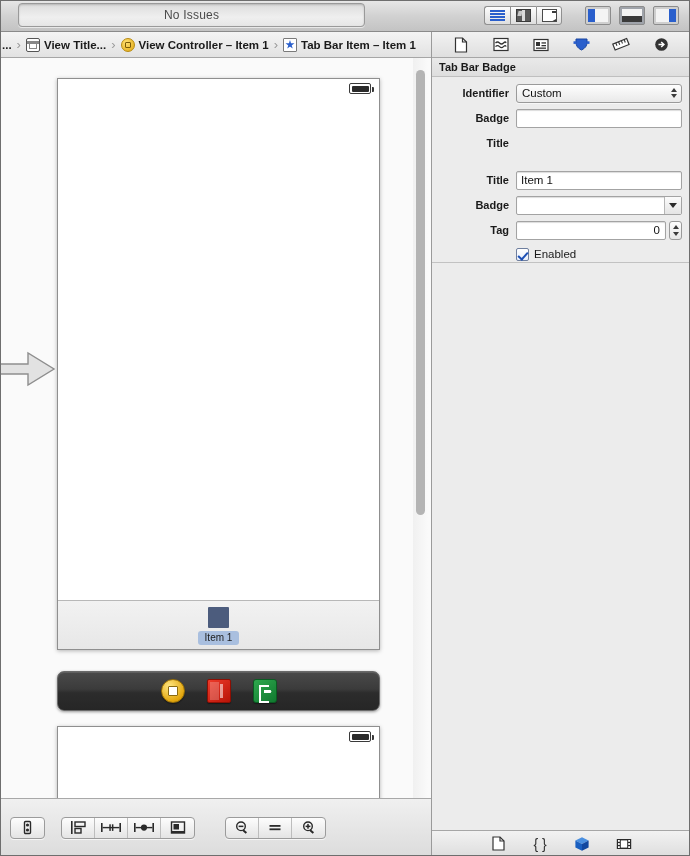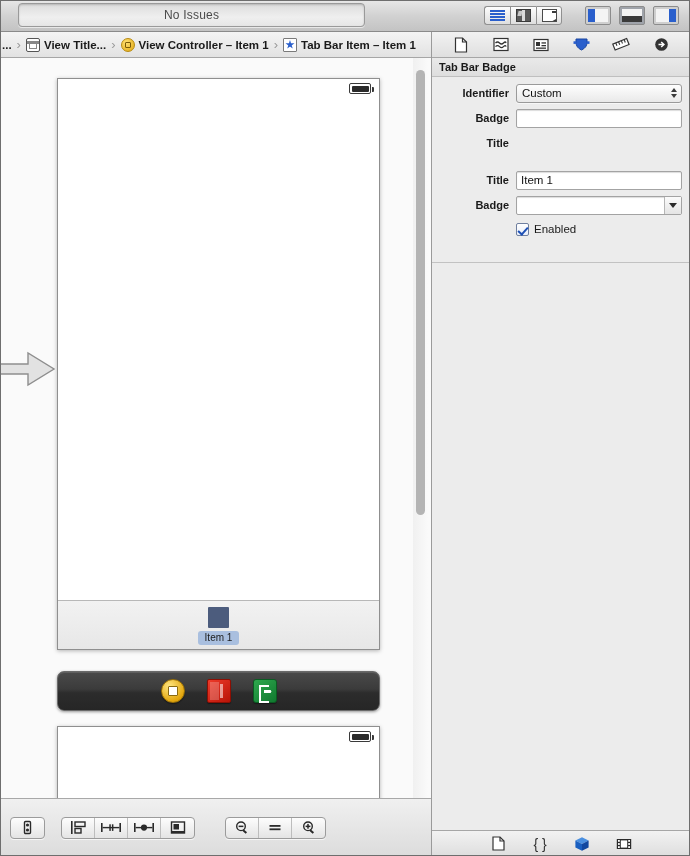--- a/index.html
+++ b/index.html
@@ -540,20 +540,30 @@
       </div>
       <div class="row">
         <div class="row-label">Badge</div>
         <div class="combo">
           <span class="cv"></span>
           <span class="cbtn">
               <i></i>
             </span>
         </div>
       </div>
+      <div class="row">
+        <div class="row-label">Tag</div>
+        <div class="stepper-wrap">
+          <div class="tf-num">0</div>
+          <div class="stepper">
+              <i></i>
+              <i></i>
+            </div>
+        </div>
+      </div>
       <div class="checkrow">
         <span class="cbox"></span>
         <span>Enabled</span>
       </div>
     </div>
 
     <div class="insp-filler"></div>
   </div>
 
   <div class="lib-tabs">

